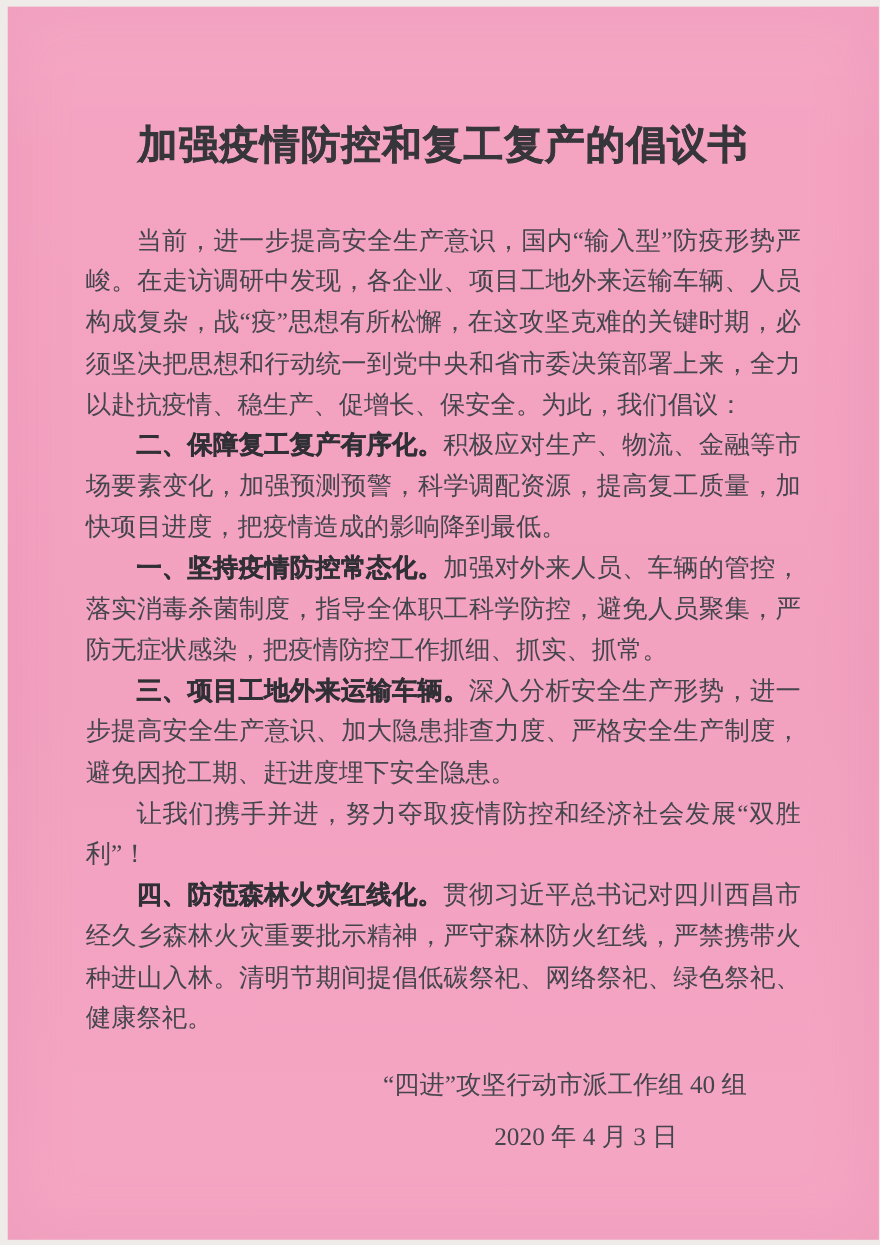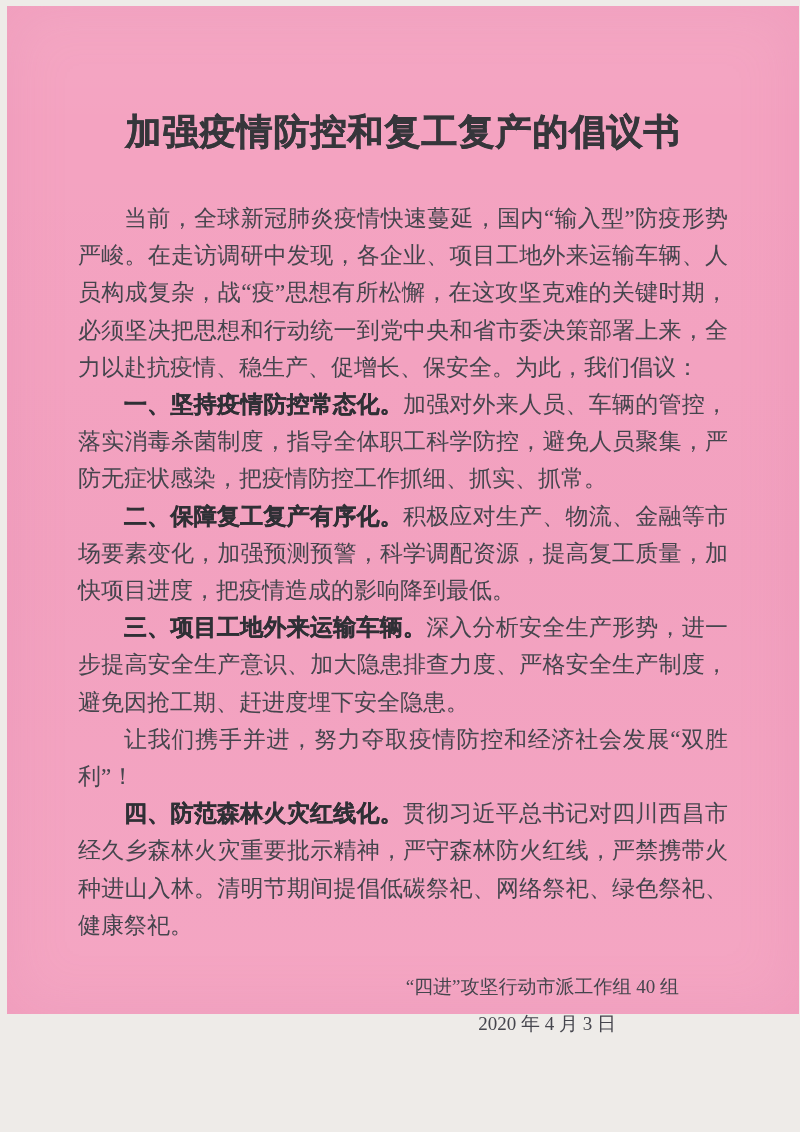--- a/index.html
+++ b/index.html
@@ -9,21 +9,21 @@
     position: relative;
     overflow: hidden;
     background-color: #eeebe8;
     font-family: "Liberation Serif", serif;
   }
   .paper {
     position: absolute;
     left: 7px;
     top: 6px;
     width: 792px;
-    height: 1008px;
+    height: 1121px;
     background-color: #f4a3c1;
     background-image: linear-gradient(180deg,
       rgba(255,255,255,0.05) 0%,
       rgba(255,255,255,0.00) 12%,
       rgba(120,40,80,0.015) 55%,
       rgba(255,255,255,0.03) 100%);
     box-shadow: inset 0 0 60px rgba(215,110,155,0.18);
     box-sizing: border-box;
   }
   .doc-title {
@@ -49,47 +49,48 @@
     text-indent: 2em;
   }
   .lead {
     font-family: "Liberation Sans", sans-serif;
     font-weight: 700;
     color: #303036;
     -webkit-text-stroke: 0.4px #303036;
   }
   .signature {
     margin-top: 24px;
-    font-size: 19px;
+    font-size: 23px;
     line-height: 37px;
     color: #45454d;
   }
   .sig-org {
     text-align: right;
     padding-right: 120px;
   }
   .sig-date {
     text-align: right;
     padding-right: 183px;
+    margin-top: 10px;
   }
 </style>
 </head>
 <body style="background-color: rgb(238, 235, 232);">
 
 <div class="paper" style="background-color: rgb(244, 163, 193);">
 
   <h1 class="doc-title" style="color: rgb(54, 54, 59);">加强疫情防控和复工复产的倡议书</h1>
 
   <div class="doc-body" style="color: rgb(69, 69, 77);">
 
-    <p class="para"><span class="lead"></span><span>当前，全球新冠肺炎疫情快速蔓延，国内“输入型”防疫形势严峻。在走访调研中发现，各企业、项目工地外来运输车辆、人员构成复杂，战“疫”思想有所松懈，在这攻坚克难的关键时期，必须坚决把思想和行动统一到党中央和省市委决策部署上来，全力以赴抗疫情、稳生产、促增长、保安全。为此，我们倡议：</span></p>
+    <p class="para"><span class="lead"></span><span>当前，进一步提高安全生产意识，国内“输入型”防疫形势严峻。在走访调研中发现，各企业、项目工地外来运输车辆、人员构成复杂，战“疫”思想有所松懈，在这攻坚克难的关键时期，必须坚决把思想和行动统一到党中央和省市委决策部署上来，全力以赴抗疫情、稳生产、促增长、保安全。为此，我们倡议：</span></p>
+
+    <p class="para"><span class="lead">二、保障复工复产有序化。</span><span>积极应对生产、物流、金融等市场要素变化，加强预测预警，科学调配资源，提高复工质量，加快项目进度，把疫情造成的影响降到最低。</span></p>
 
     <p class="para"><span class="lead">一、坚持疫情防控常态化。</span><span>加强对外来人员、车辆的管控，落实消毒杀菌制度，指导全体职工科学防控，避免人员聚集，严防无症状感染，把疫情防控工作抓细、抓实、抓常。</span></p>
-
-    <p class="para"><span class="lead">二、保障复工复产有序化。</span><span>积极应对生产、物流、金融等市场要素变化，加强预测预警，科学调配资源，提高复工质量，加快项目进度，把疫情造成的影响降到最低。</span></p>
 
     <p class="para"><span class="lead">三、项目工地外来运输车辆。</span><span>深入分析安全生产形势，进一步提高安全生产意识、加大隐患排查力度、严格安全生产制度，避免因抢工期、赶进度埋下安全隐患。</span></p>
 
     <p class="para"><span class="lead"></span><span>让我们携手并进，努力夺取疫情防控和经济社会发展“双胜利”！</span></p>
 
     <p class="para"><span class="lead">四、防范森林火灾红线化。</span><span>贯彻习近平总书记对四川西昌市经久乡森林火灾重要批示精神，严守森林防火红线，严禁携带火种进山入林。清明节期间提倡低碳祭祀、网络祭祀、绿色祭祀、健康祭祀。</span></p>
 
   </div>
 
   <div class="signature">

